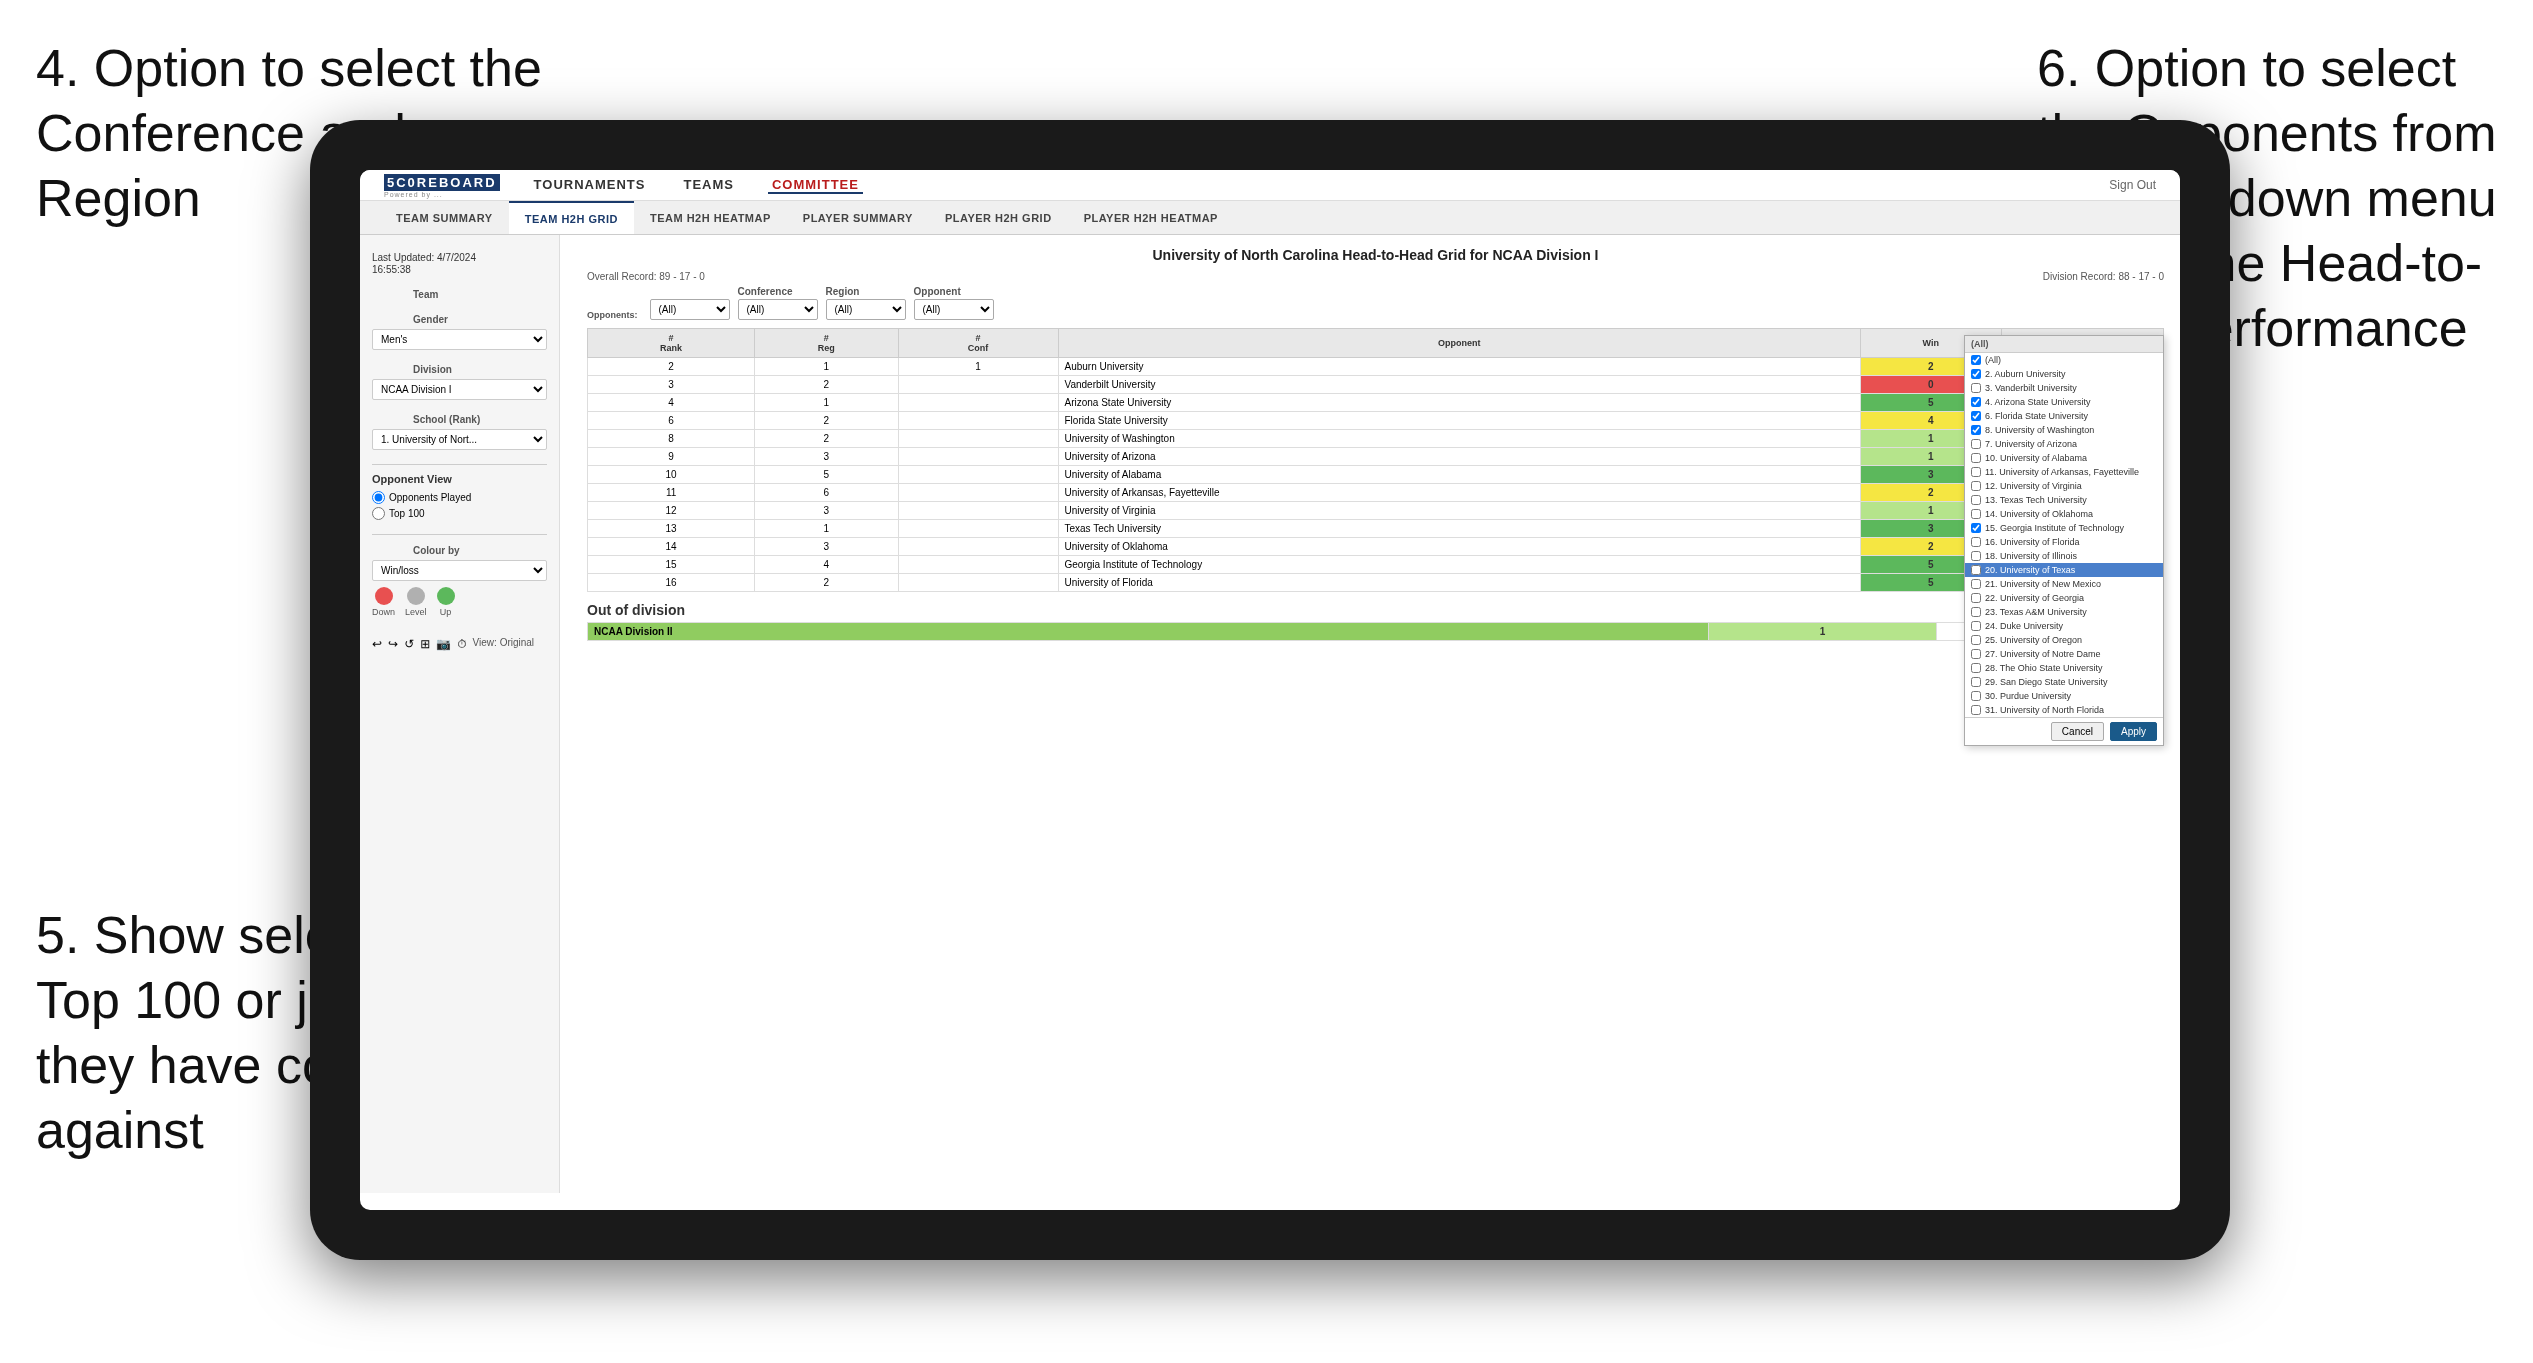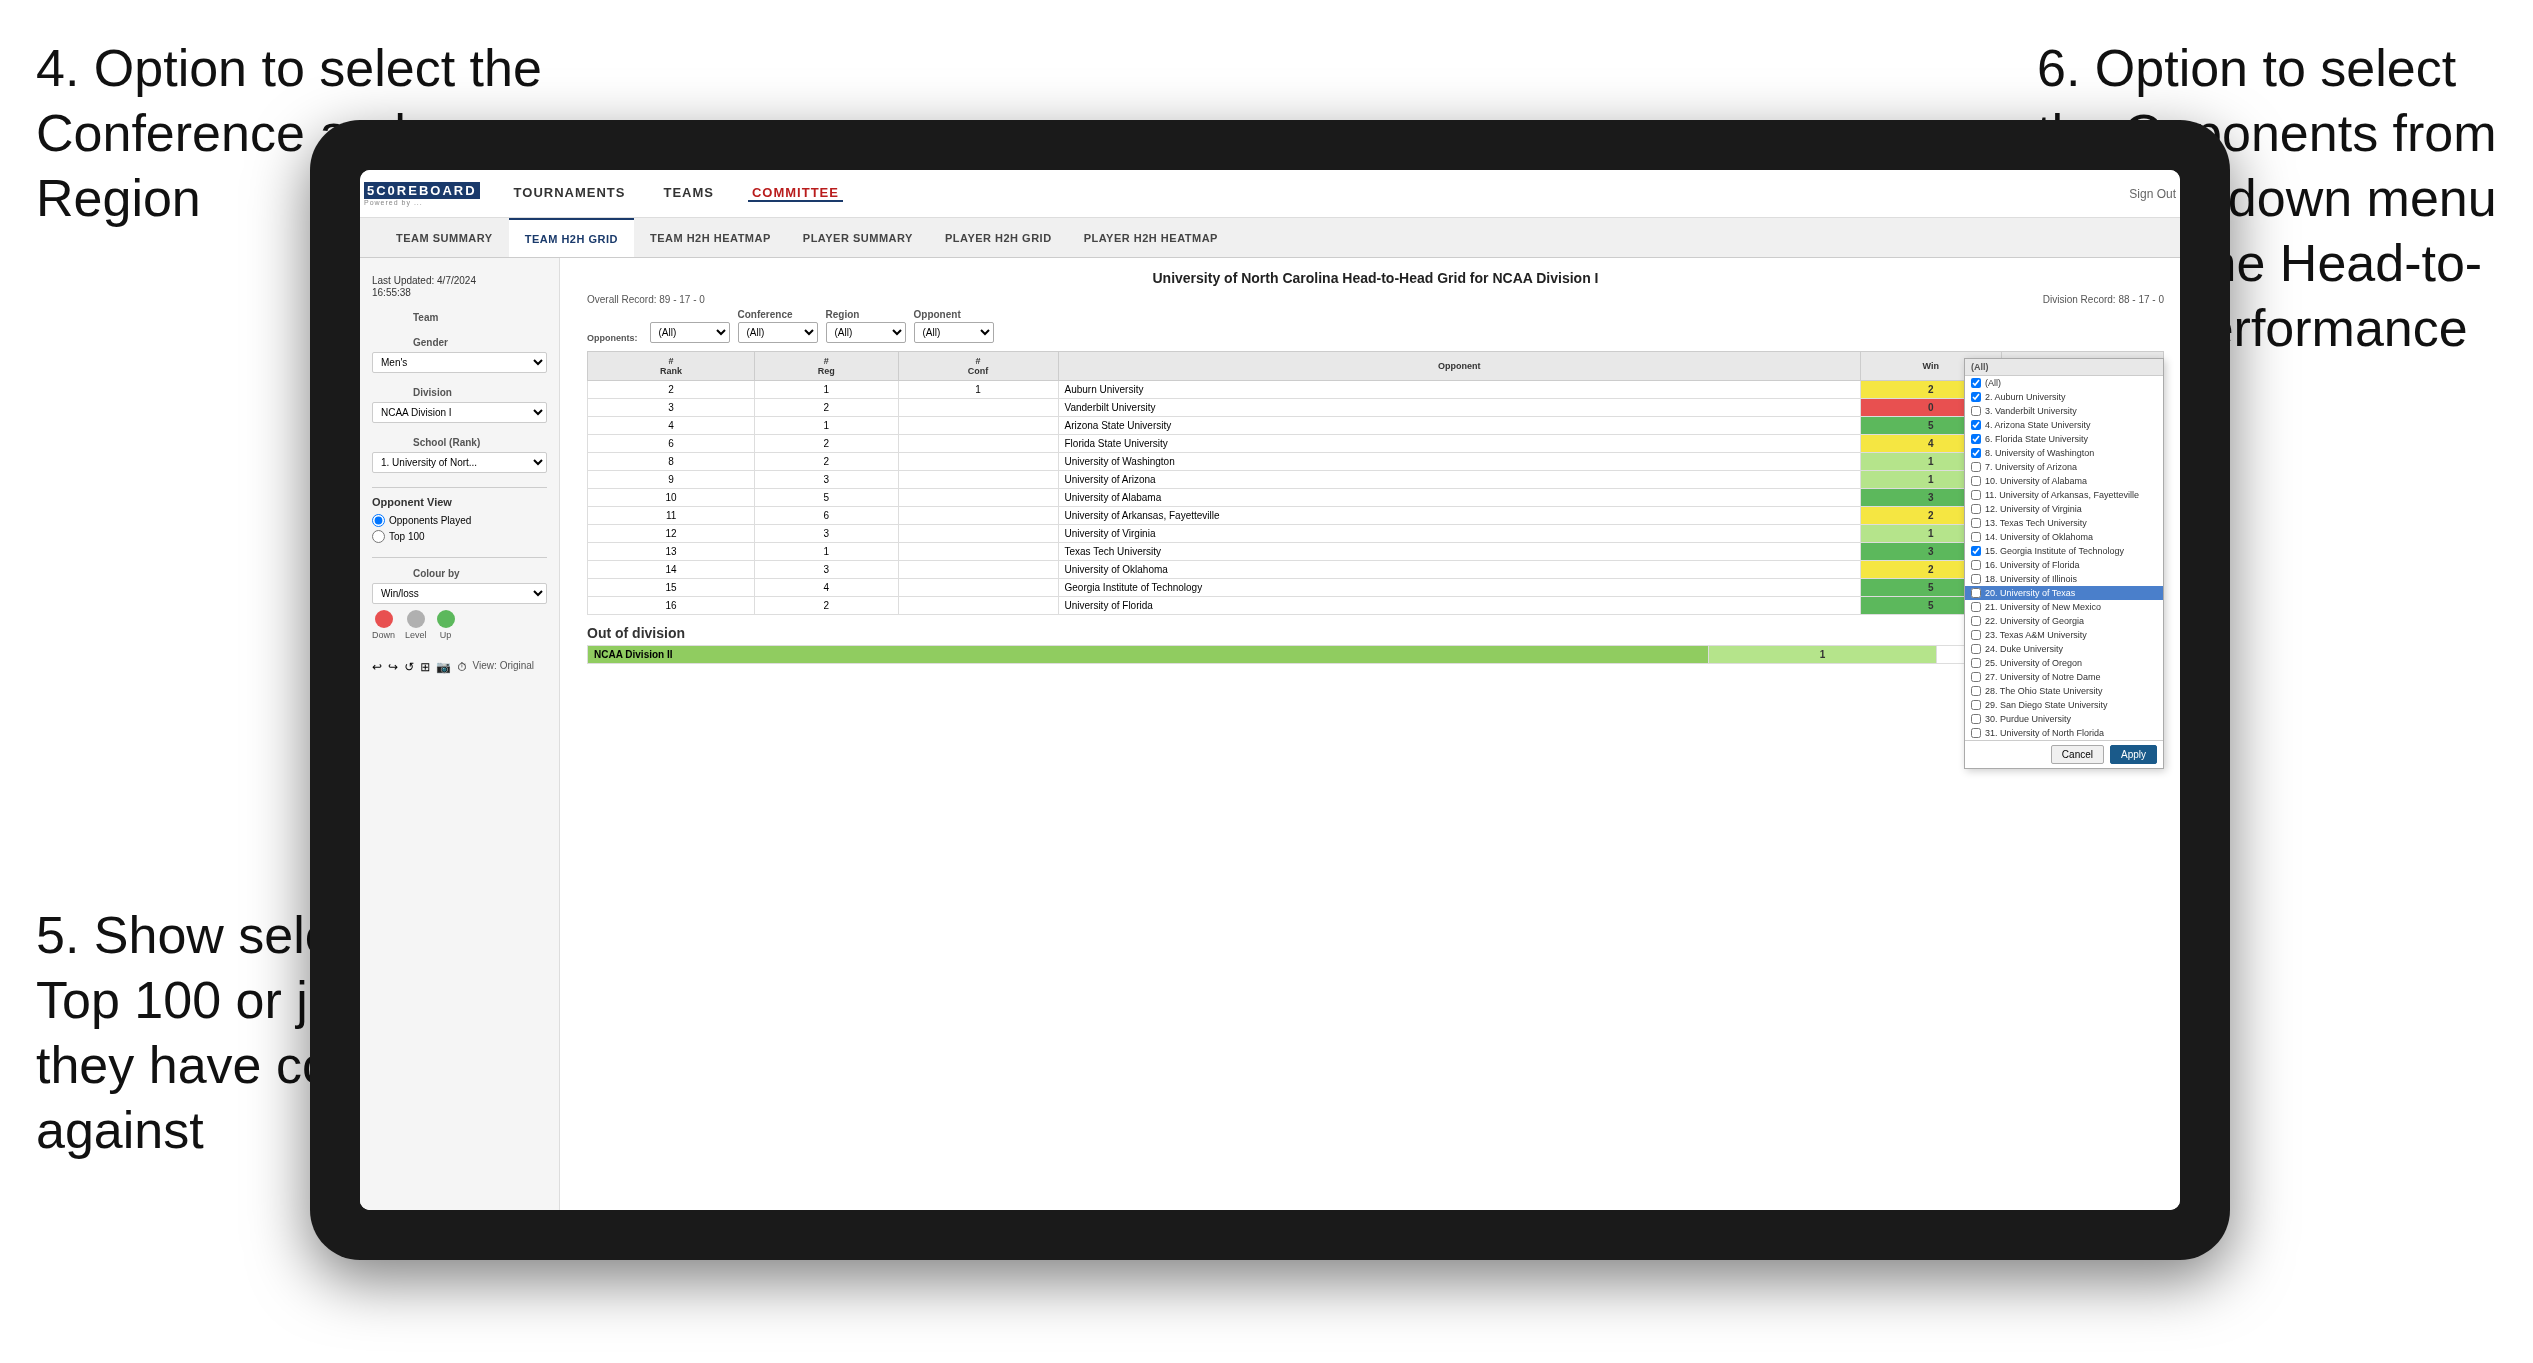--- a/index.html
+++ b/index.html
@@ -57,22 +57,22 @@
       overflow: hidden;
       position: relative;
     }
 
     
     .top-nav {
       background: #fff;
       border-bottom: 1px solid #ddd;
       display: flex;
       align-items: center;
-      padding: 0 4px;
-      height: 48px;
+      padding: 0 24px;
+      height: 31px;
     }
 
     .logo-area {
       display: flex;
       align-items: center;
       margin-right: 30px;
     }
 
     .nav-items {
       display: flex;
@@ -98,21 +98,21 @@
       font-size: 12px;
       color: #666;
     }
 
     
     .sub-nav {
       background: #f0f0f0;
       display: flex;
       gap: 0;
       padding: 0 20px;
-      height: 40px;
+      height: 34px;
       align-items: center;
       border-bottom: 1px solid #ccc;
     }
 
     .sub-nav-item {
       font-size: 11px;
       font-weight: 600;
       color: #444;
       padding: 6px 16px;
       cursor: pointer;

